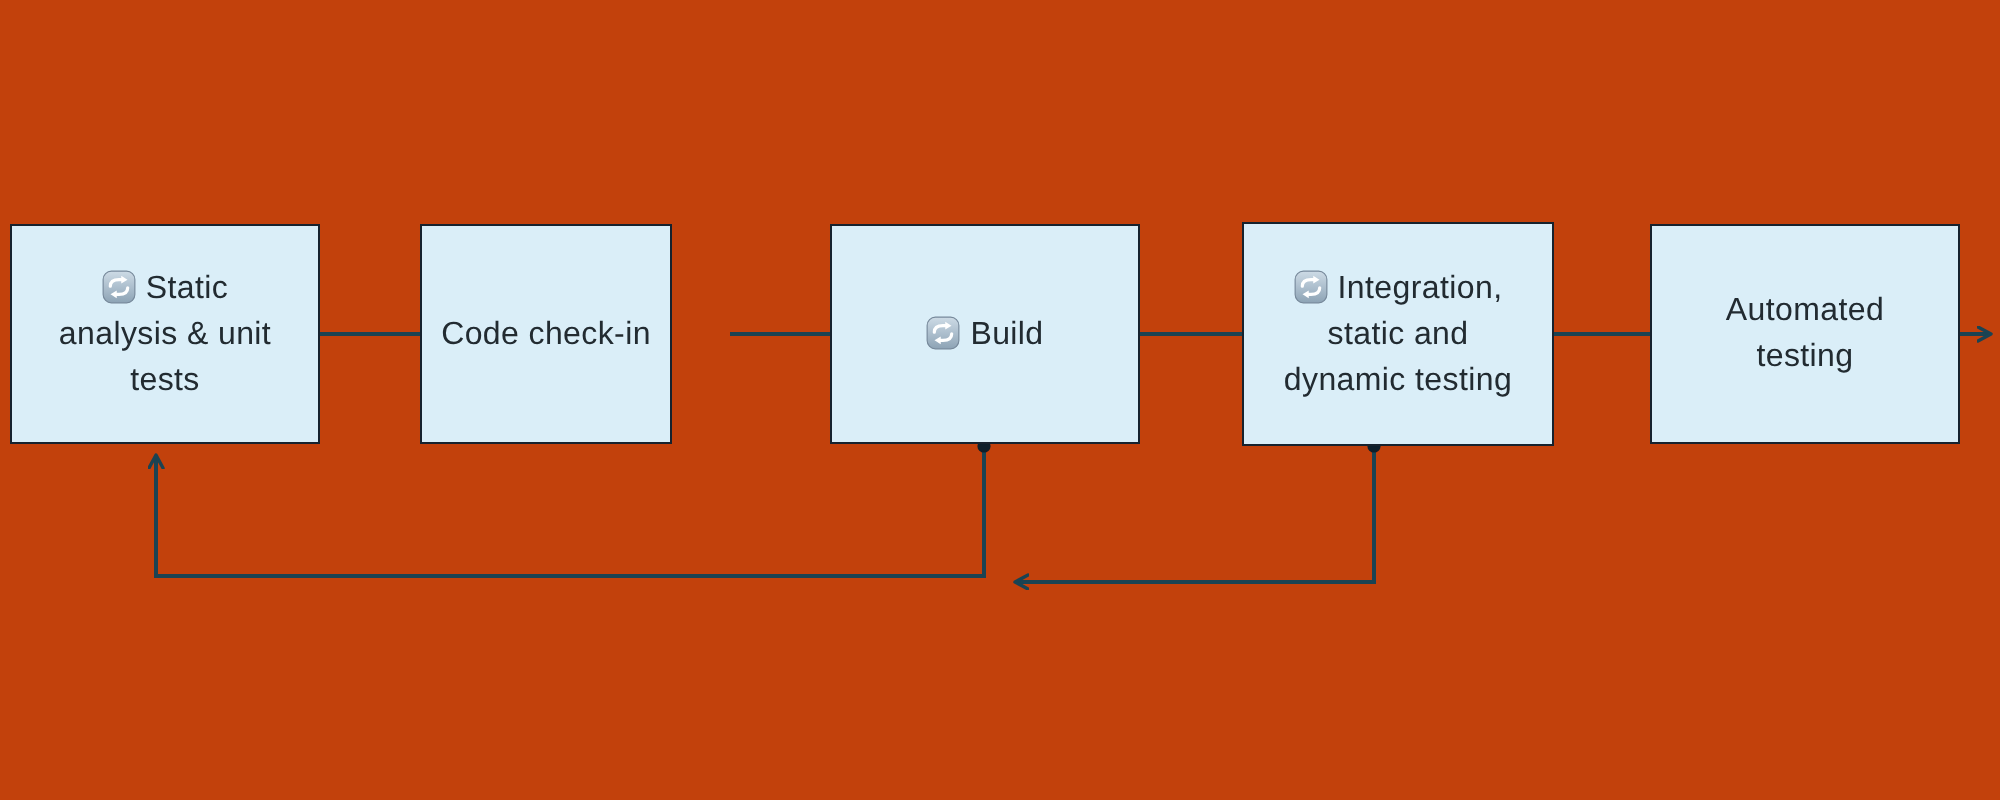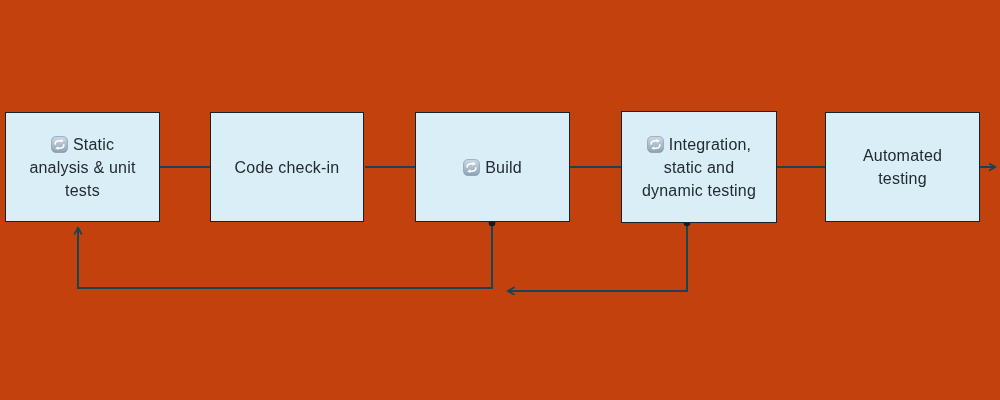--- a/index.html
+++ b/index.html
@@ -47,21 +47,21 @@
     vertical-align: -3px;
     margin-right: 5px;
   }
   .emoji-icon svg {
     display: block;
     width: 17px;
     height: 17px;
   }
   
   #node-0 { left: 5px;   top: 112px; width: 155px; height: 110px; }
-  #node-1 { left: 210px; top: 112px; width: 154px; height: 110px; }
+  #node-1 { left: 210px; top: 112px; width: 126px; height: 110px; }
   #node-2 { left: 415px; top: 112px; width: 155px; height: 110px; }
   #node-3 { left: 621px; top: 111px; width: 156px; height: 112px; align-items: center; }
   #node-4 { left: 825px; top: 112px; width: 155px; height: 110px; }
 </style>
 </head>
 <body>
 
 <div class="canvas">
 
   <svg width="0" height="0" style="position:absolute" aria-hidden="true">

